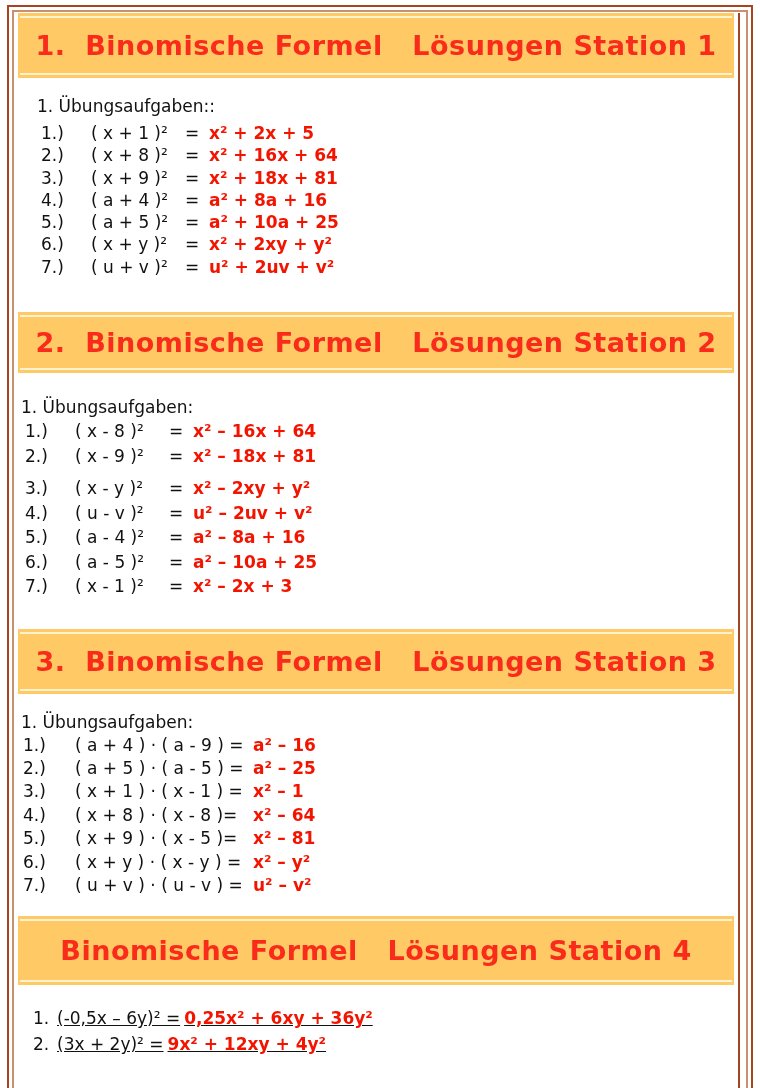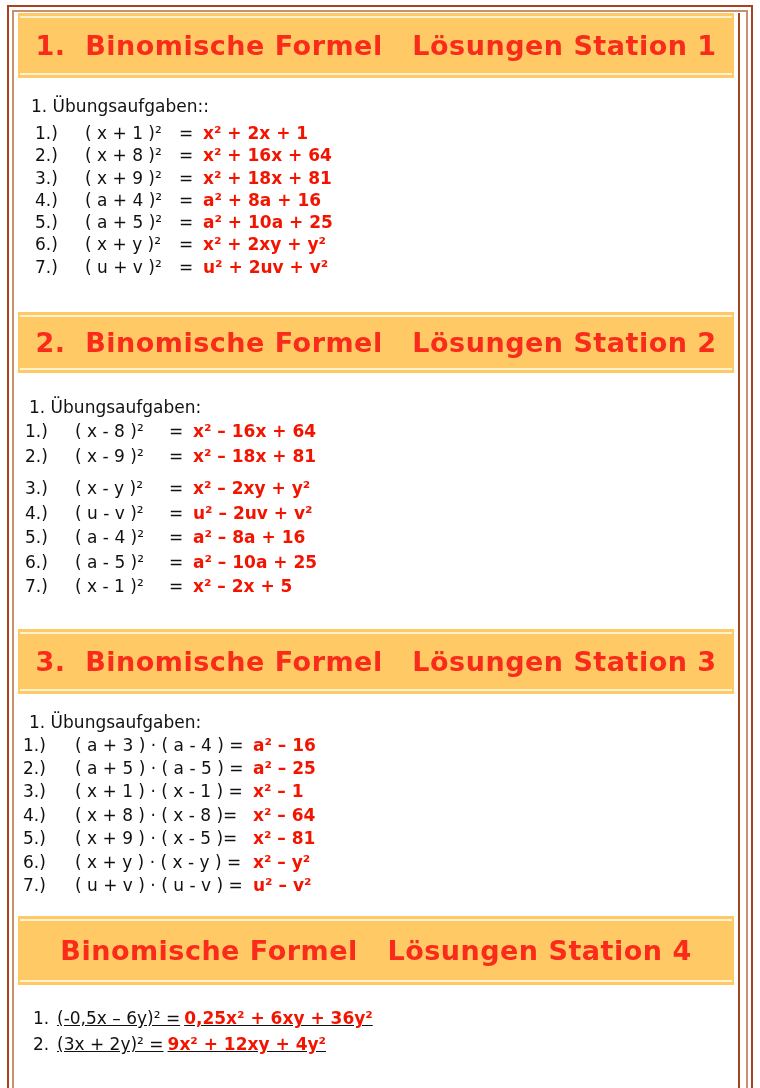--- a/index.html
+++ b/index.html
@@ -19,26 +19,26 @@
     text-align:center;}
   .band-title{display:inline-block;white-space:pre;color:var(--title-red);
     font-size:27px;font-weight:700;letter-spacing:.5px;}
   .band-0 .band-inner{padding:12px 0;}
   .band-1 .band-inner{padding:10px 0;}
   .band-2 .band-inner{padding:12px 0;text-align:center;}
   .band-3 .band-inner{padding:14px 0;}
   .band-1,.band-2,.band-3{margin-top:8px;}
   
   .sec-body{background:#fff;}
-  .body-0{padding:18px 0 26px 16px;}
+  .body-0{padding:18px 0 26px 22px;}
   .body-1{padding:24px 0 22px 6px;}
   .body-2{padding:18px 0 11px 6px;}
   .body-3{padding:20px 0 0 18px;text-decoration:underline;}
   .heading{font-size:17px;white-space:pre;margin-bottom:6px;}
-  .body-1 .heading,.body-2 .heading{margin-bottom:2px;margin-left:8px;}
+  .body-1 .heading,.body-2 .heading{margin-bottom:2px;}
   
   .row{display:grid;align-items:baseline;font-size:17px;white-space:pre;}
   .rows-0 .row{grid-template-columns:50px 94px 24px auto;line-height:22.3px;padding-left:4px;}
   .rows-1 .row{grid-template-columns:50px 94px 24px auto;line-height:24.5px;padding-left:4px;}
   .rows-1 .row:nth-child(3){margin-top:8px;}
   .rows-2 .row{grid-template-columns:52px 178px auto;line-height:23.4px;padding-left:2px;}
   .rows-3 .row{display:block;line-height:26px;}
   .rows-3 .num{display:inline-block;width:24px;}
   .num,.left,.eq{color:var(--ink);font-weight:400;}
   .right{color:var(--result-red);font-weight:700;}
@@ -49,51 +49,51 @@
 
 <div class="frame-outer">
   <div class="frame-inner">
     <div class="content" id="sections">
         <div class="band band-0">
           <div class="band-inner"><span class="band-title">1.  Binomische Formel   Lösungen Station 1</span></div>
         </div>
         <div class="sec-body body-0">
           <div class="heading">1. Übungsaufgaben::</div>
           <div class="rows rows-0">
-            <div class="row"><span class="num">1.)</span><span class="left">( x + 1 )²</span><span class="eq">=</span><span class="right">x² + 2x + 1</span></div>
+            <div class="row"><span class="num">1.)</span><span class="left">( x + 1 )²</span><span class="eq">=</span><span class="right">x² + 2x + 5</span></div>
             <div class="row"><span class="num">2.)</span><span class="left">( x + 8 )²</span><span class="eq">=</span><span class="right">x² + 16x + 64</span></div>
             <div class="row"><span class="num">3.)</span><span class="left">( x + 9 )²</span><span class="eq">=</span><span class="right">x² + 18x + 81</span></div>
             <div class="row"><span class="num">4.)</span><span class="left">( a + 4 )²</span><span class="eq">=</span><span class="right">a² + 8a + 16</span></div>
             <div class="row"><span class="num">5.)</span><span class="left">( a + 5 )²</span><span class="eq">=</span><span class="right">a² + 10a + 25</span></div>
             <div class="row"><span class="num">6.)</span><span class="left">( x + y )²</span><span class="eq">=</span><span class="right">x² + 2xy + y²</span></div>
             <div class="row"><span class="num">7.)</span><span class="left">( u + v )²</span><span class="eq">=</span><span class="right">u² + 2uv + v²</span></div>
           </div>
         </div>
         <div class="band band-1">
           <div class="band-inner"><span class="band-title">2.  Binomische Formel   Lösungen Station 2</span></div>
         </div>
         <div class="sec-body body-1">
           <div class="heading">1. Übungsaufgaben:</div>
           <div class="rows rows-1">
             <div class="row"><span class="num">1.)</span><span class="left">( x - 8 )²</span><span class="eq">=</span><span class="right">x² – 16x + 64</span></div>
             <div class="row"><span class="num">2.)</span><span class="left">( x - 9 )²</span><span class="eq">=</span><span class="right">x² – 18x + 81</span></div>
             <div class="row"><span class="num">3.)</span><span class="left">( x - y )²</span><span class="eq">=</span><span class="right">x² – 2xy + y²</span></div>
             <div class="row"><span class="num">4.)</span><span class="left">( u - v )²</span><span class="eq">=</span><span class="right">u² – 2uv + v²</span></div>
             <div class="row"><span class="num">5.)</span><span class="left">( a - 4 )²</span><span class="eq">=</span><span class="right">a² – 8a + 16</span></div>
             <div class="row"><span class="num">6.)</span><span class="left">( a - 5 )²</span><span class="eq">=</span><span class="right">a² – 10a + 25</span></div>
-            <div class="row"><span class="num">7.)</span><span class="left">( x - 1 )²</span><span class="eq">=</span><span class="right">x² – 2x + 5</span></div>
+            <div class="row"><span class="num">7.)</span><span class="left">( x - 1 )²</span><span class="eq">=</span><span class="right">x² – 2x + 3</span></div>
           </div>
         </div>
         <div class="band band-2">
           <div class="band-inner"><span class="band-title">3.  Binomische Formel   Lösungen Station 3</span></div>
         </div>
         <div class="sec-body body-2">
           <div class="heading">1. Übungsaufgaben:</div>
           <div class="rows rows-2">
-            <div class="row"><span class="num">1.)</span><span class="left">( a + 3 ) · ( a - 4 ) =</span><span class="right">a² – 16</span></div>
+            <div class="row"><span class="num">1.)</span><span class="left">( a + 4 ) · ( a - 9 ) =</span><span class="right">a² – 16</span></div>
             <div class="row"><span class="num">2.)</span><span class="left">( a + 5 ) · ( a - 5 ) =</span><span class="right">a² – 25</span></div>
             <div class="row"><span class="num">3.)</span><span class="left">( x + 1 ) · ( x - 1 ) =</span><span class="right">x² – 1</span></div>
             <div class="row"><span class="num">4.)</span><span class="left">( x + 8 ) · ( x - 8 )=</span><span class="right">x² – 64</span></div>
             <div class="row"><span class="num">5.)</span><span class="left">( x + 9 ) · ( x - 5 )=</span><span class="right">x² – 81</span></div>
             <div class="row"><span class="num">6.)</span><span class="left">( x + y ) · ( x - y ) =</span><span class="right">x² – y²</span></div>
             <div class="row"><span class="num">7.)</span><span class="left">( u + v ) · ( u - v ) =</span><span class="right">u² – v²</span></div>
           </div>
         </div>
         <div class="band band-3">
           <div class="band-inner"><span class="band-title">Binomische Formel   Lösungen Station 4</span></div>

